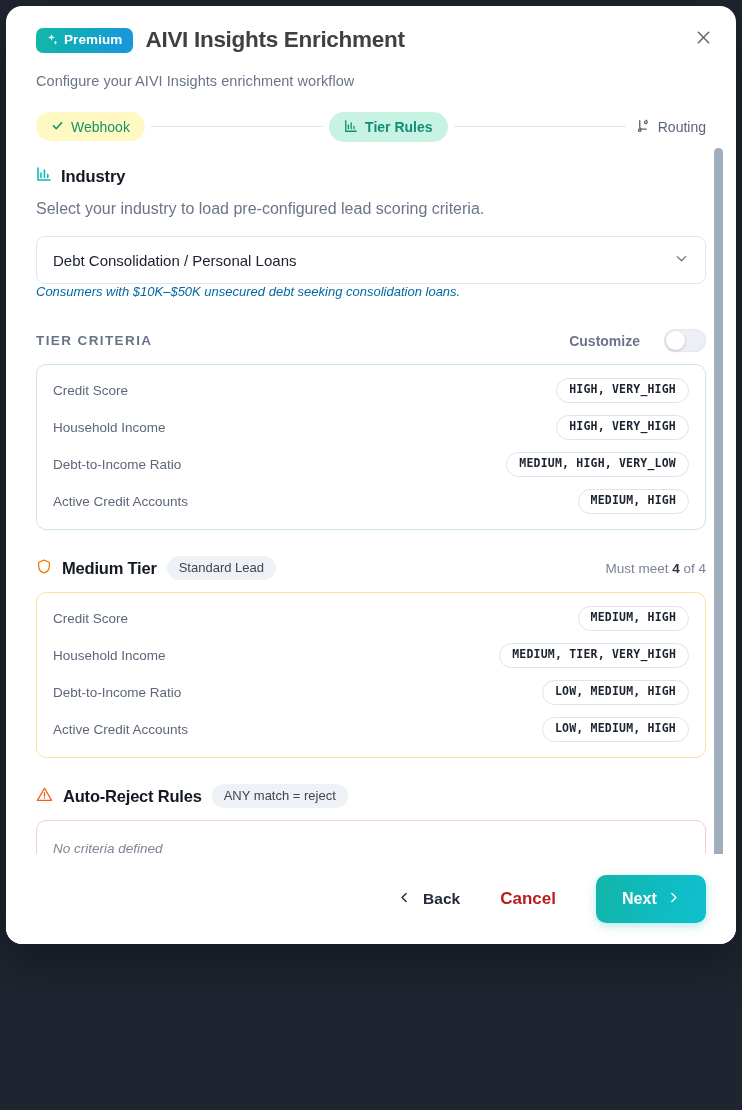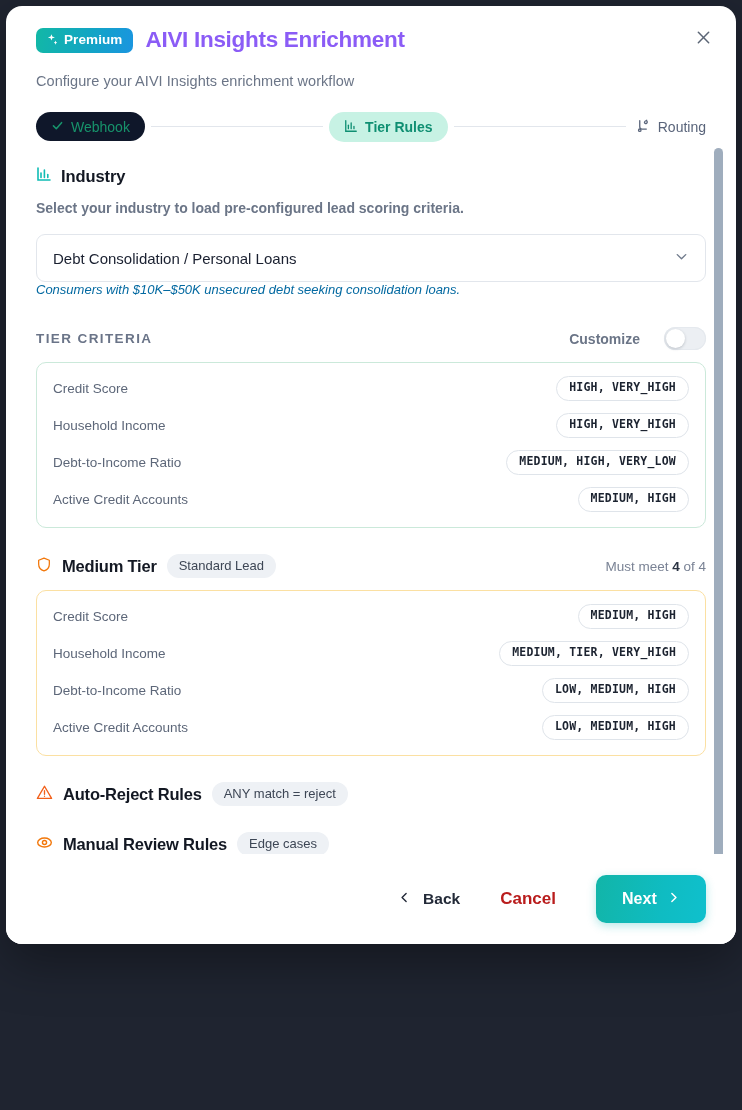--- a/index.html
+++ b/index.html
@@ -25,21 +25,21 @@
   .premium-badge {
     display: inline-flex; align-items: center; gap: 5px;
     background: linear-gradient(100deg, #12b8a6 0%, #12a5c4 55%, #1a95e0 100%);
     color: #fff; border-radius: 7px;
     padding: 5px 11px 6px 9px;
     font-size: 13.5px; font-weight: 600; letter-spacing: .1px;
     line-height: 1;
   }
   .premium-badge svg { display: block; }
   .modal-title {
-    font-size: 22.5px; font-weight: 700; color: #8b5cf6;
+    font-size: 22.5px; font-weight: 700; color: #404040;
     letter-spacing: -.3px; line-height: 1;
   }
   .subtitle {
     margin-top: 20px; font-size: 14.5px; color: #6b7587; letter-spacing: .05px;
   }
   .close-btn {
     position: absolute; top: 18px; right: 20px;
     width: 26px; height: 26px;
     display: flex; align-items: center; justify-content: center;
     cursor: pointer; color: #5c6676;
@@ -48,21 +48,21 @@
   
   .stepper {
     display: flex; align-items: center;
     padding: 0 30px; margin-top: 22px;
   }
   .step {
     display: inline-flex; align-items: center; gap: 7px;
     padding: 7px 15px; border-radius: 18px;
     font-size: 14px; white-space: nowrap; line-height: 1;
   }
-  .step.done  { background: #0f172a; color: #17936b; }
+  .step.done  { background: #fef9c3; color: #17936b; }
   .step.active{ background: #c7f2e4; color: #0f8f72; font-weight: 600; }
   .step.todo  { color: #59647a; padding-left: 4px; padding-right: 0; }
   .step-line { flex: 1; height: 1px; background: #e2e6ec; margin: 0 6px; }
 
   
   .body-wrap { position: relative; }
   .body {
     padding: 24px 30px 0 30px;
     height: 866px;
     overflow: hidden;
@@ -73,21 +73,21 @@
     background: transparent;
   }
   .scrollbar-thumb {
     width: 9px; height: 845px;
     background: #9fadbd; border-radius: 6px;
   }
 
   
   .sec-head { display: flex; align-items: center; gap: 9px; }
   .sec-title { font-size: 16.5px; font-weight: 700; color: #131823; letter-spacing: -.1px; }
-  .helper { margin-top: 14px; font-size: 14px; color: #6b7587; font-weight: bold; }
+  .helper { margin-top: 14px; font-size: 16px; color: #6b7587; }
   .select-box {
     margin-top: 18px; height: 48px;
     border: 1px solid #e2e6ec; border-radius: 9px;
     display: flex; align-items: center; justify-content: space-between;
     padding: 0 16px; background: #fff; cursor: pointer;
   }
   .select-value { font-size: 15px; color: #1a2030; }
   .note { font-size: 13px; color: #0369a1; font-style: italic; }
 
   
@@ -331,20 +331,23 @@
             <svg width="17" height="17" viewBox="0 0 24 24" fill="none" stroke="#f2601a" stroke-width="1.9" stroke-linejoin="round" stroke-linecap="round">
               <path d="M12 3.2 22 20.4H2z"></path>
               <line x1="12" y1="9.5" x2="12" y2="14.5"></line>
               <line x1="12" y1="17.2" x2="12" y2="17.3"></line>
             </svg>
           </span>
           <span class="tier-name">Auto-Reject Rules</span>
           <span class="tier-chip">ANY match = reject</span>
         </span>
       </div>
+      <div class="tier-box red">
+        <span class="empty-text">No criteria defined</span>
+      </div>
 
       <div class="tier-head">
         <span class="tier-head-left">
           <span>
             <svg width="17" height="17" viewBox="0 0 24 24" fill="none" stroke="#f2770a" stroke-width="2">
               <ellipse cx="12" cy="12" rx="9.6" ry="6.4"></ellipse>
               <circle cx="12" cy="12" r="2.9"></circle>
             </svg>
           </span>
           <span class="tier-name">Manual Review Rules</span>

